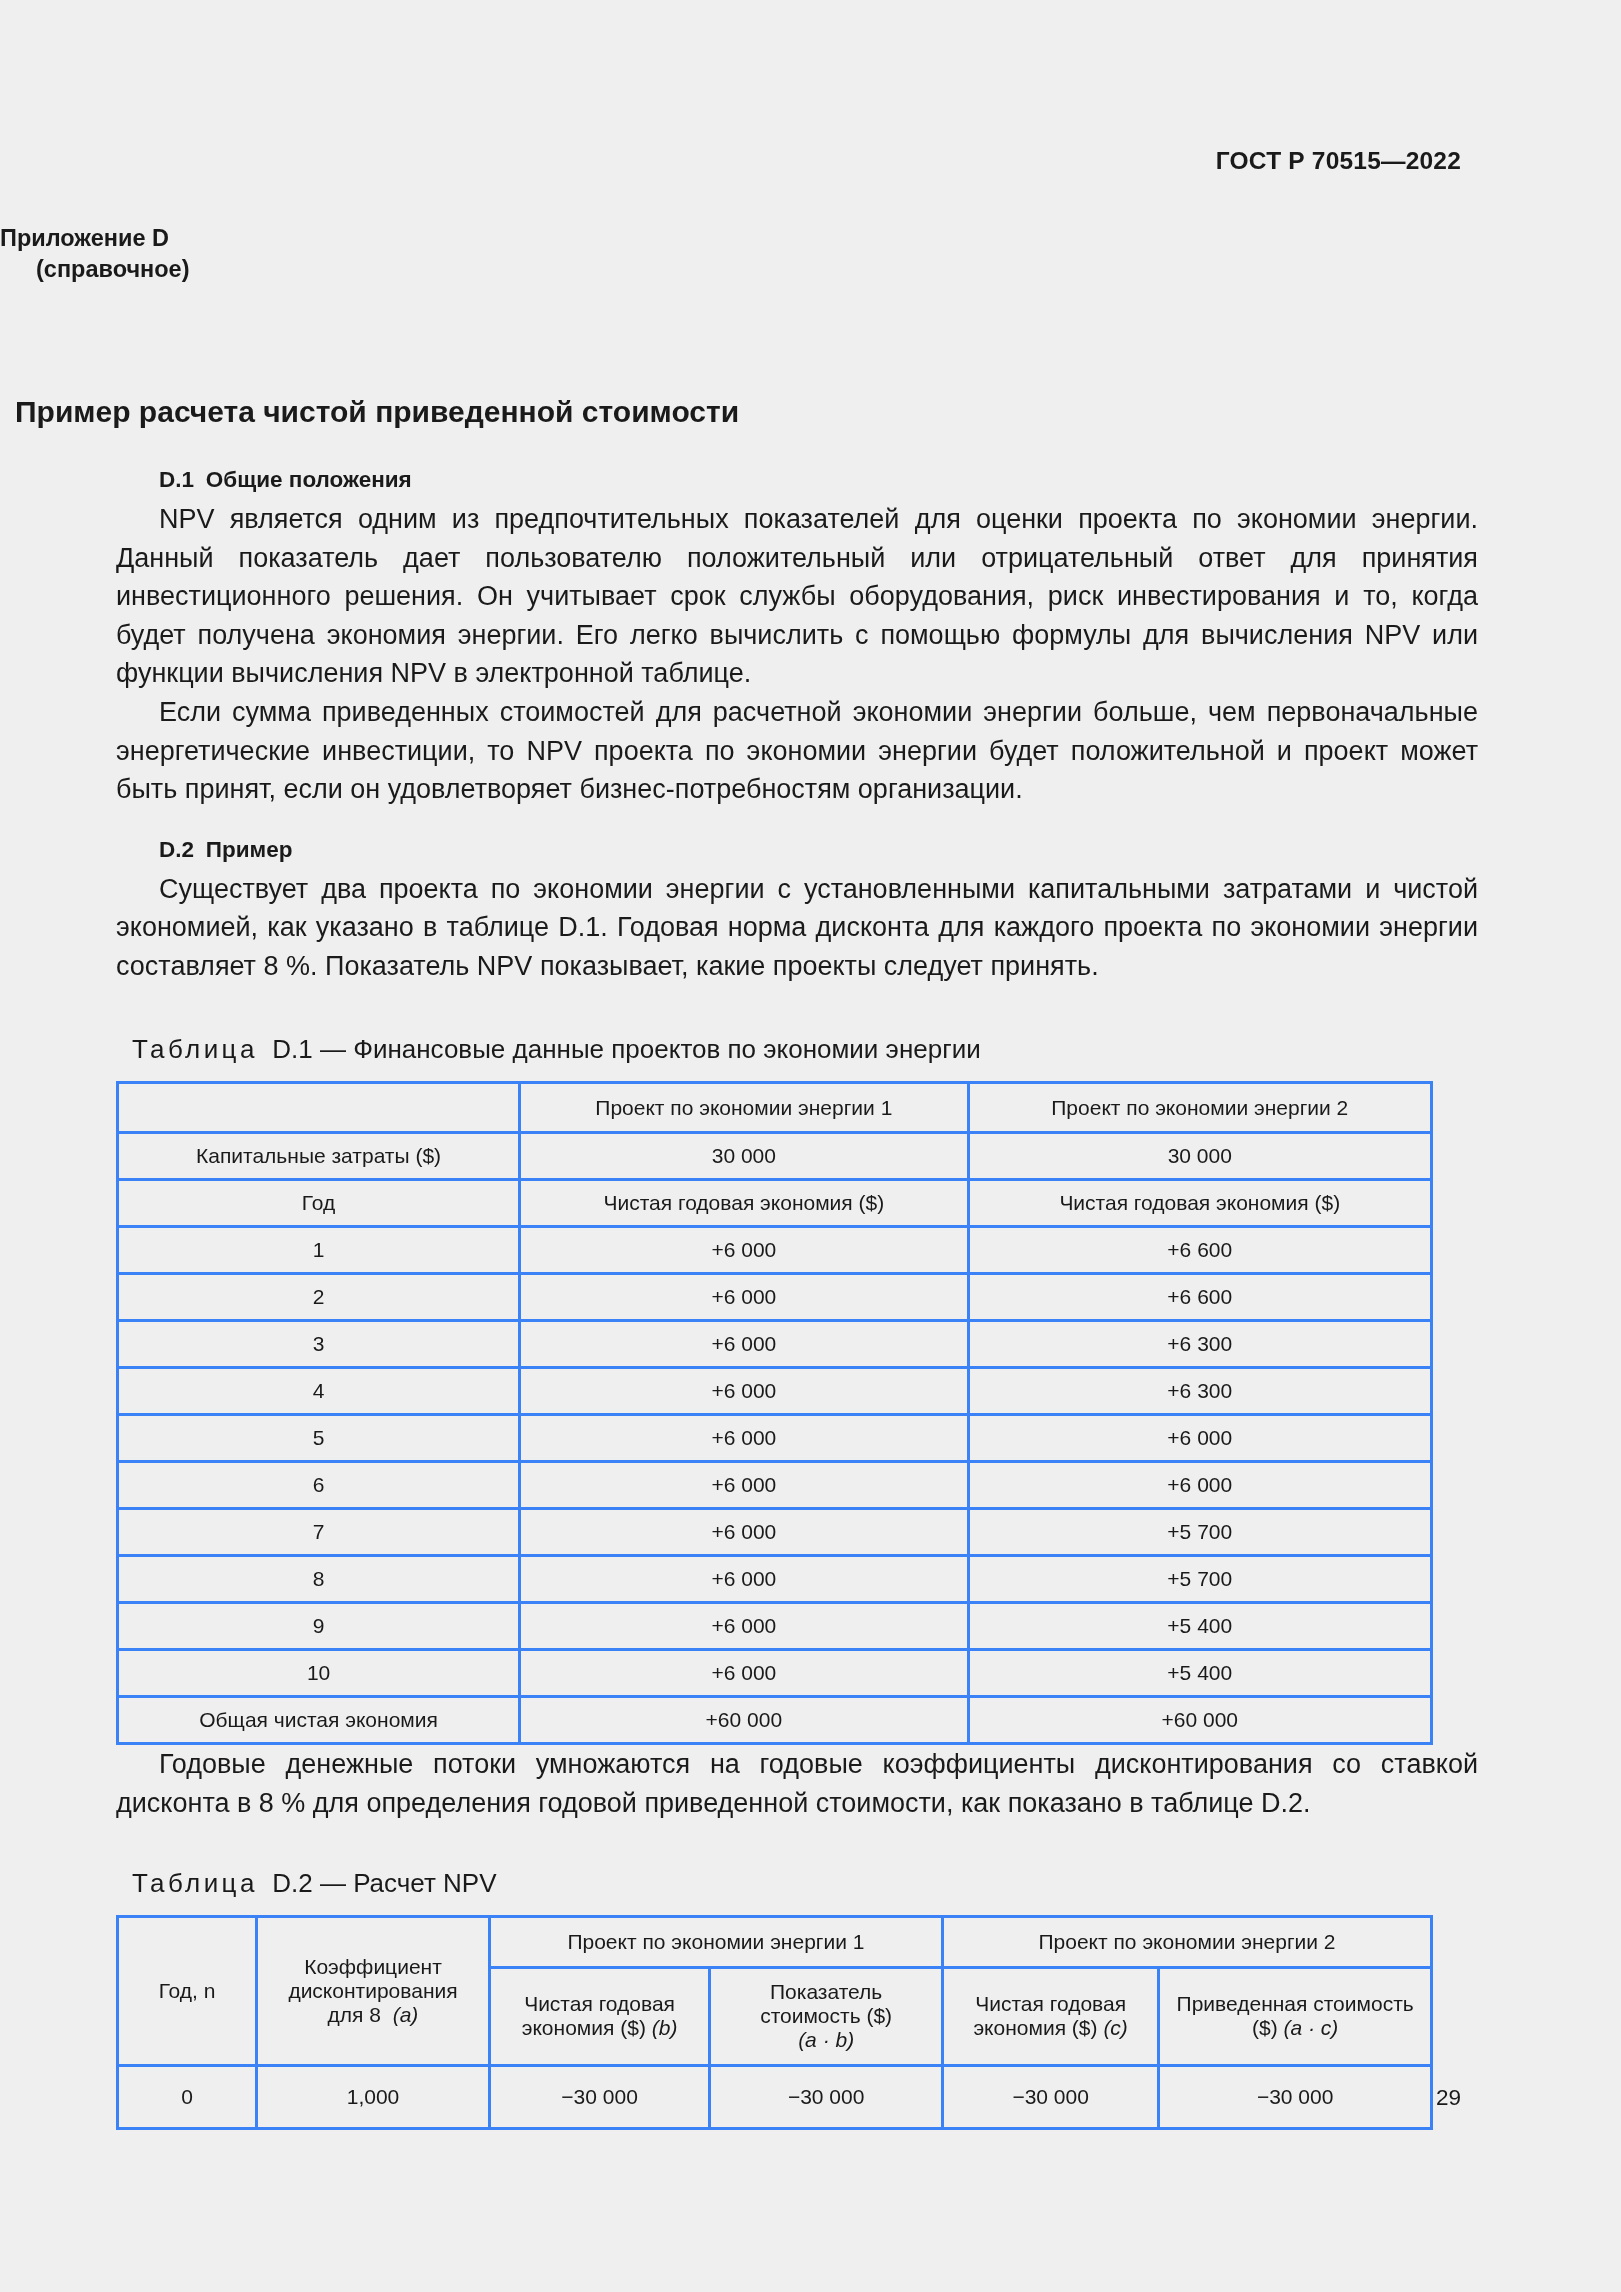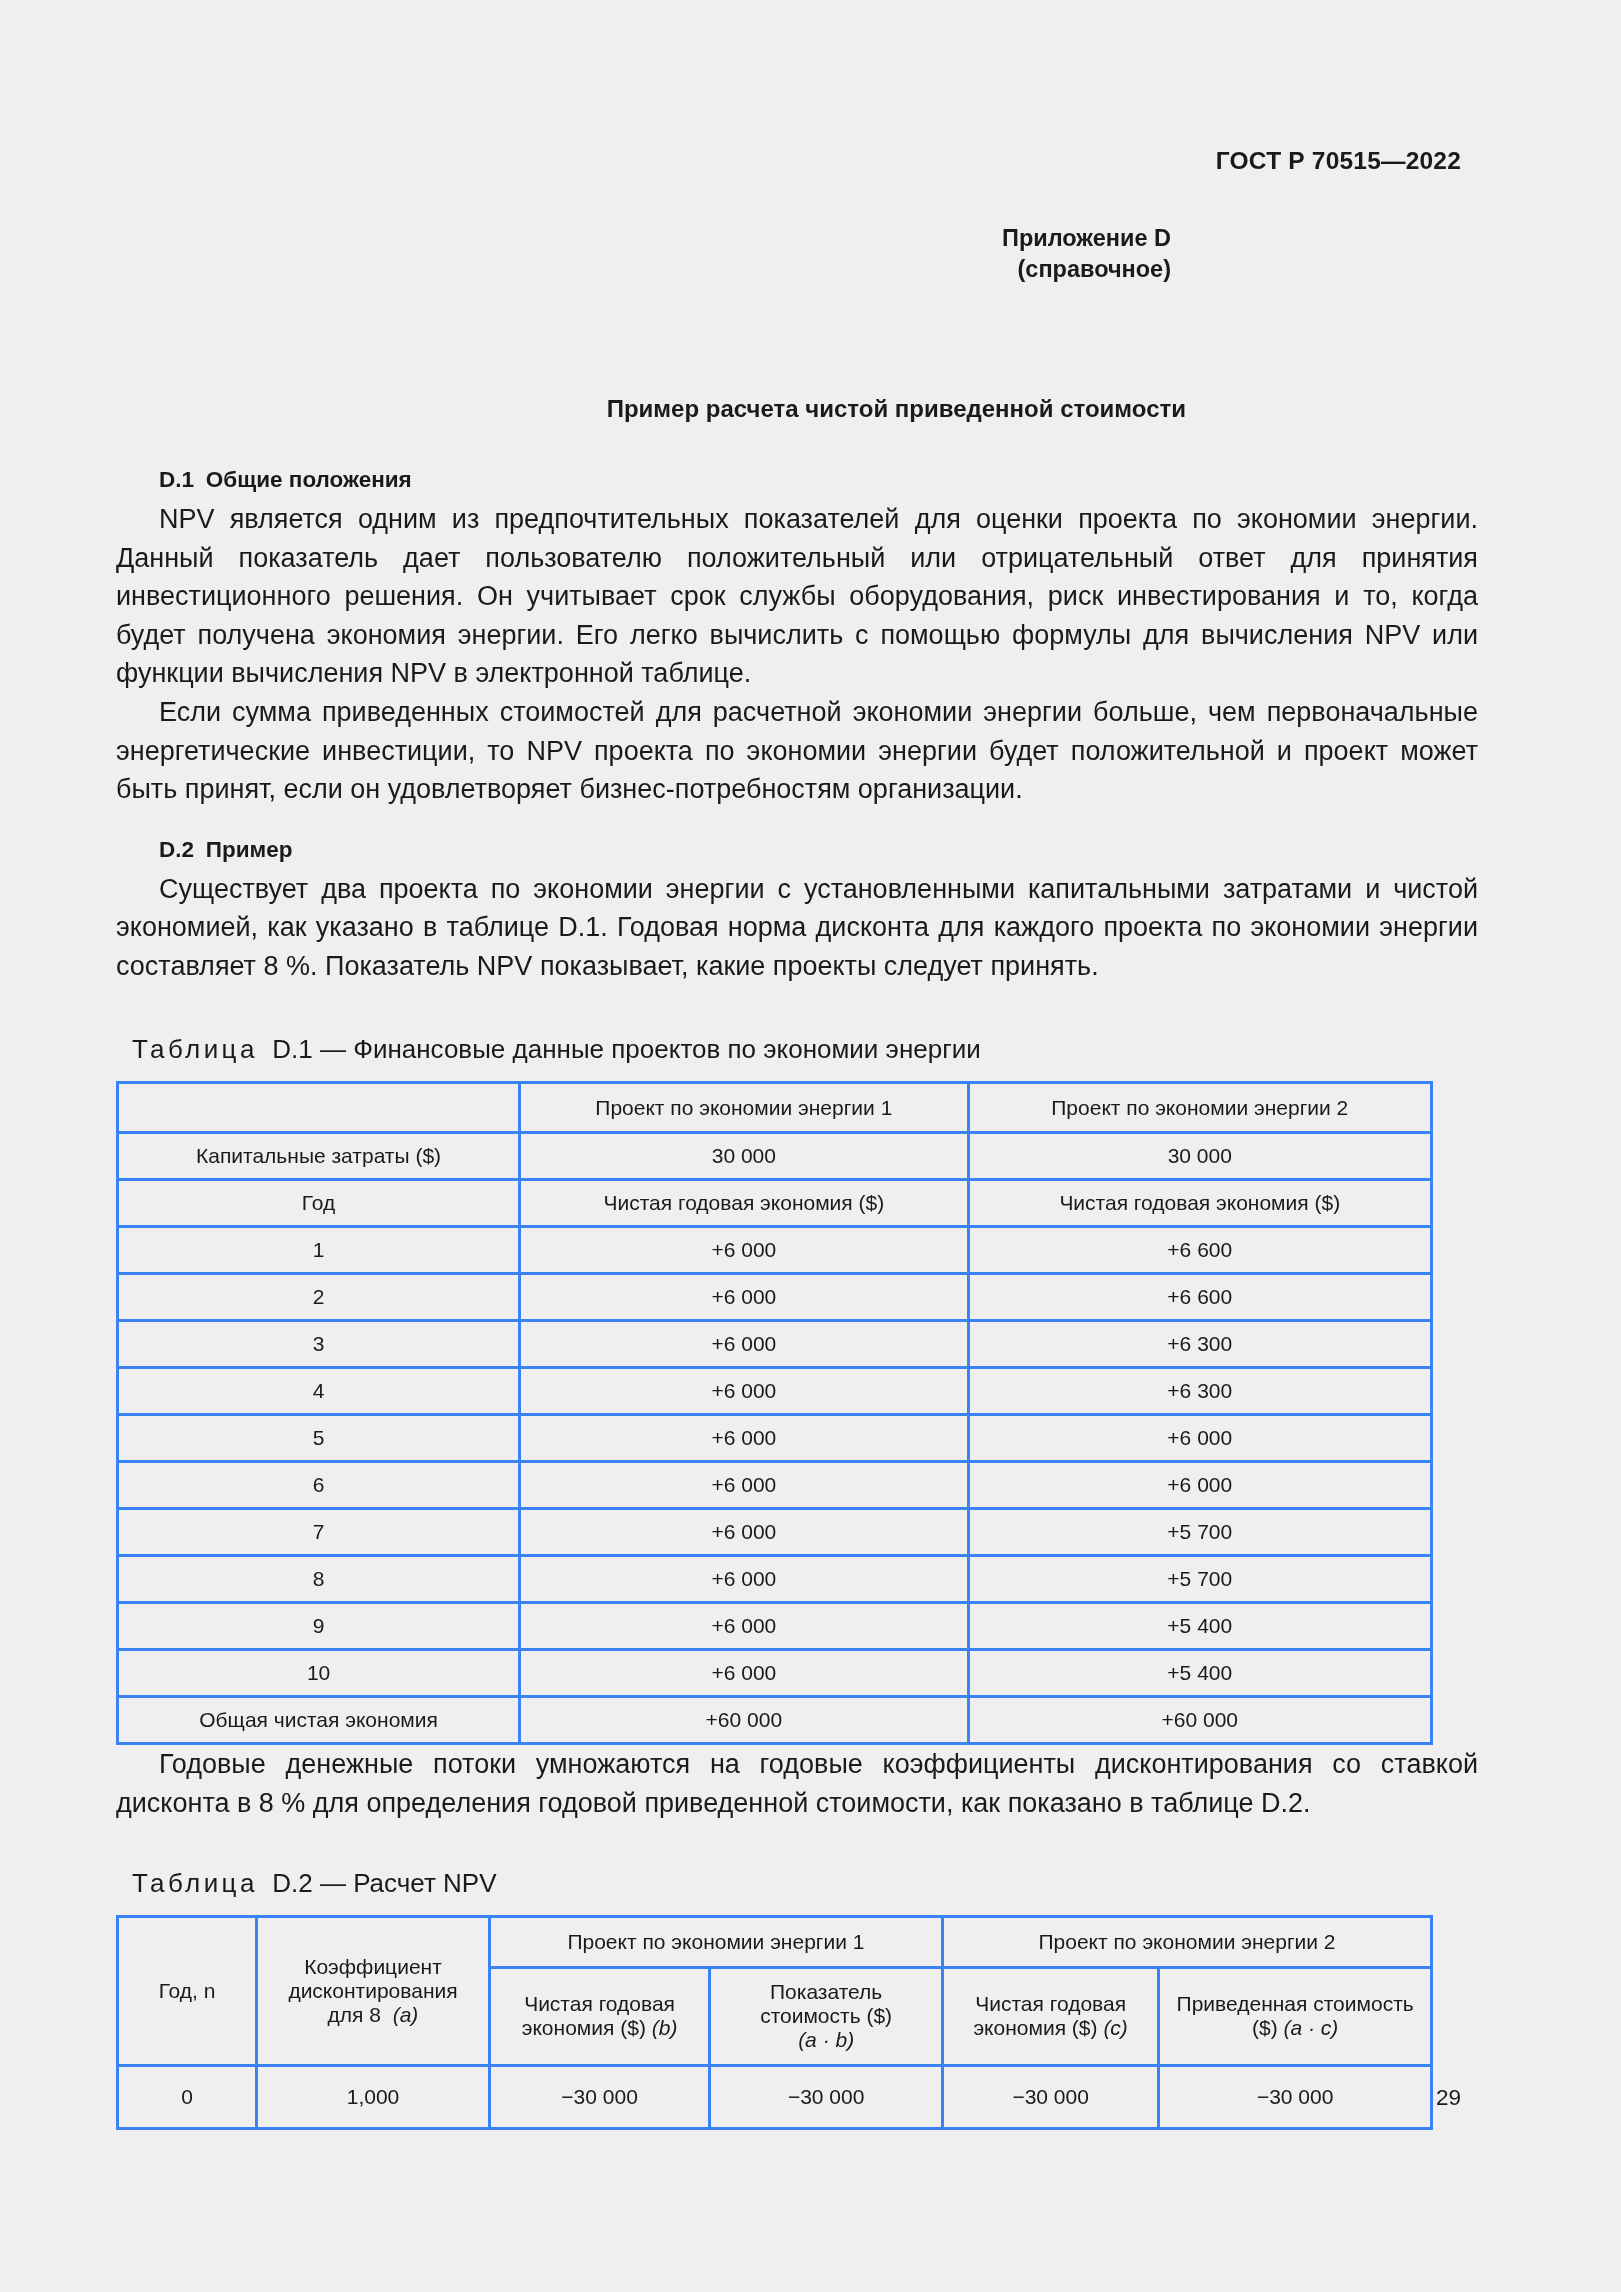--- a/index.html
+++ b/index.html
@@ -28,41 +28,41 @@
     font-weight: bold;
     letter-spacing: 0.2px;
     white-space: nowrap;
   }
 
   .appendix-block {
     position: absolute;
     top: 223px;
     left: 0;
     width: 1171px;
-    text-align: right;
+    text-align: left;
   }
   .appendix-title {
     font-size: 23.5px;
     font-weight: bold;
     line-height: 1.33;
   }
   .appendix-sub {
     font-size: 23.5px;
     font-weight: bold;
     line-height: 1.33;
     padding-left: 36px;
   }
 
   .section-title {
     position: absolute;
     top: 395px;
-    left: 0;
+    left: 15px;
     width: 1186px;
-    text-align: right;
-    font-size: 24px;
+    text-align: left;
+    font-size: 30px;
     font-weight: bold;
   }
 
   .content {
     position: absolute;
     top: 467px;
     left: 116px;
     width: 1362px;
   }
 

